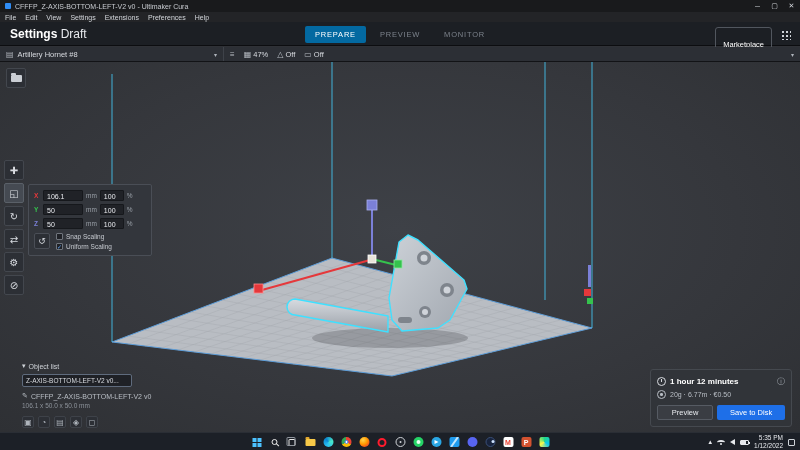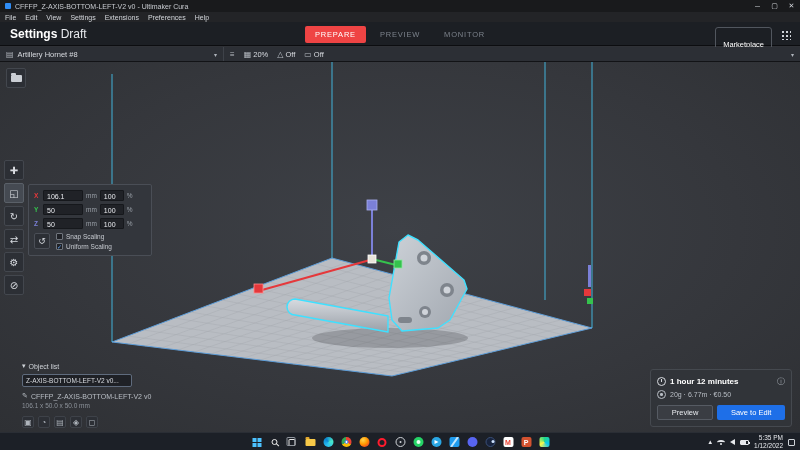--- a/index.html
+++ b/index.html
@@ -17,21 +17,21 @@
   
   .menubar { position:absolute; top:12px; left:0; width:800px; height:10px; background:#232427; display:flex; align-items:center; gap:9px; padding-left:5px; font-size:7px; color:#d3d6db; }
 
   
   .header { position:absolute; top:22px; left:0; width:800px; height:24px; background:#1c1f24; border-bottom:1px solid #0c0d10; }
   .logo { position:absolute; left:10px; top:5px; font-size:12px; color:#fff; }
   .logo b { font-weight:700; }
   .logo span { font-weight:300; color:#e8eaee; }
   .stage-tabs { position:absolute; left:50%; top:4px; transform:translateX(-50%); display:flex; gap:4px; }
   .stage-tab { font-size:7.5px; letter-spacing:.8px; color:#7d838c; padding:4px 10px; border-radius:2px; }
-  .stage-tab.active { color:#fff; background:#ef4444; }
+  .stage-tab.active { color:#fff; background:#0369a1; }
   .marketplace-btn { position:absolute; right:28px; top:5px; font-size:7.5px; color:#fff; border:1px solid #51565e; border-radius:3px; padding:12px 7px; }
   .grid-icon { position:absolute; right:9px; top:7px; width:11px; height:11px; background-image:radial-gradient(#cfd3d8 1px, transparent 1.2px); background-size:4px 4px; background-position:1px 1px; }
 
   
   .configbar { position:absolute; top:47px; left:0; width:800px; height:15px; background:#2c2f35; border-bottom:1px solid #121316; display:flex; align-items:stretch; font-size:7.5px; color:#d8dbe0; }
   .cfg-sec { display:flex; align-items:center; gap:4px; padding:0 6px; border-right:1px solid #3e4249; }
   .cfg-printer { width:224px; }
   .cfg-material { width:364px; }
   .cfg-settings { flex:1; border-right:none; }
   .cfg-chevron { margin-left:auto; color:#aeb3ba; font-size:6px; }
@@ -173,21 +173,21 @@
   <div class="configbar">
     <div class="cfg-sec cfg-printer">
       <span class="mini-glyph">▤</span>
       <span>Artillery Hornet #8</span>
       <span class="cfg-chevron">▾</span>
     </div>
     <div class="cfg-sec cfg-settings">
       <span class="mini-glyph">≡</span>
       <span class="cfg-badge">
         <span class="mini-glyph">▦</span>
-        <span>20%</span>
+        <span>47%</span>
       </span>
       <span class="cfg-badge">
         <span class="mini-glyph">△</span>
         <span>Off</span>
       </span>
       <span class="cfg-badge">
         <span class="mini-glyph">▭</span>
         <span>Off</span>
       </span>
       <span class="cfg-chevron">▾</span>
@@ -368,21 +368,21 @@
         <span class="clock-ic"></span>
         <span class="sum-time">1 hour 12 minutes</span>
         <span class="sum-info">ⓘ</span>
       </div>
       <div class="sum-row" style="margin-top:3px;">
         <span class="spool-ic"></span>
         <span class="sum-mat">20g · 6.77m · €0.50</span>
       </div>
       <div class="sum-btns">
         <span class="btn-preview">Preview</span>
-        <span class="btn-save">Save to Edit</span>
+        <span class="btn-save">Save to Disk</span>
       </div>
     </div>
   </div>
 
   <div class="taskbar">
     <div class="tb-center">
       <span class="tb">
           <span class="winlogo"></span>
         </span>
       <span class="tb">

